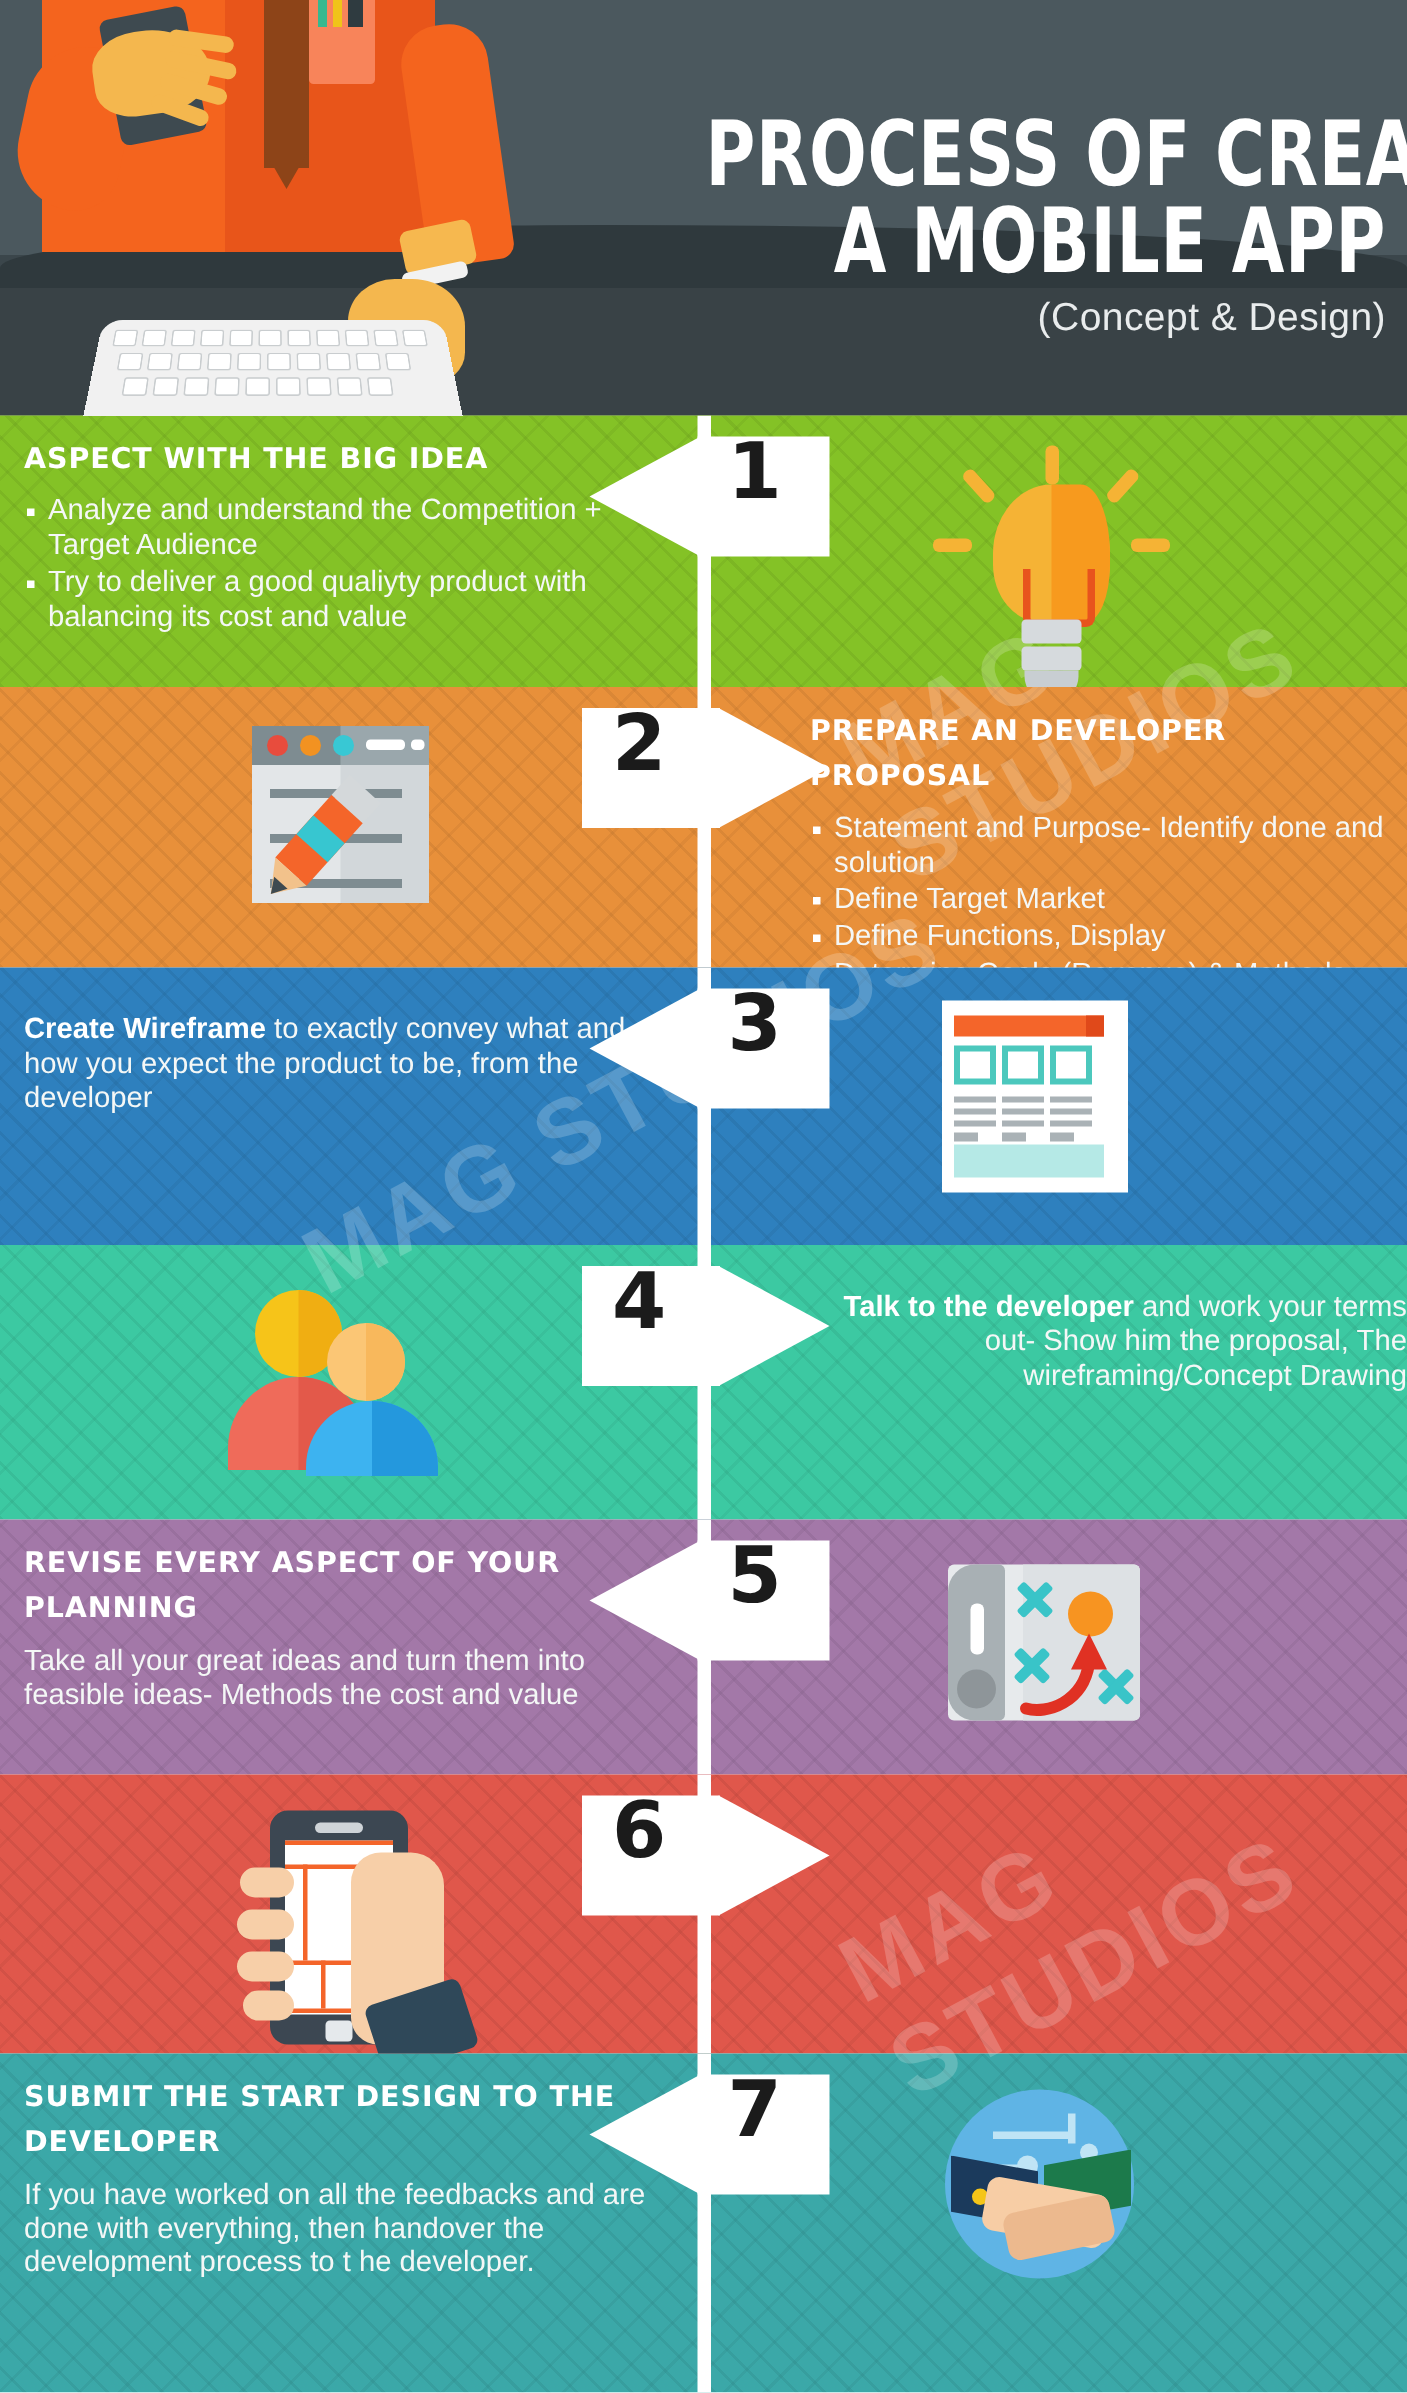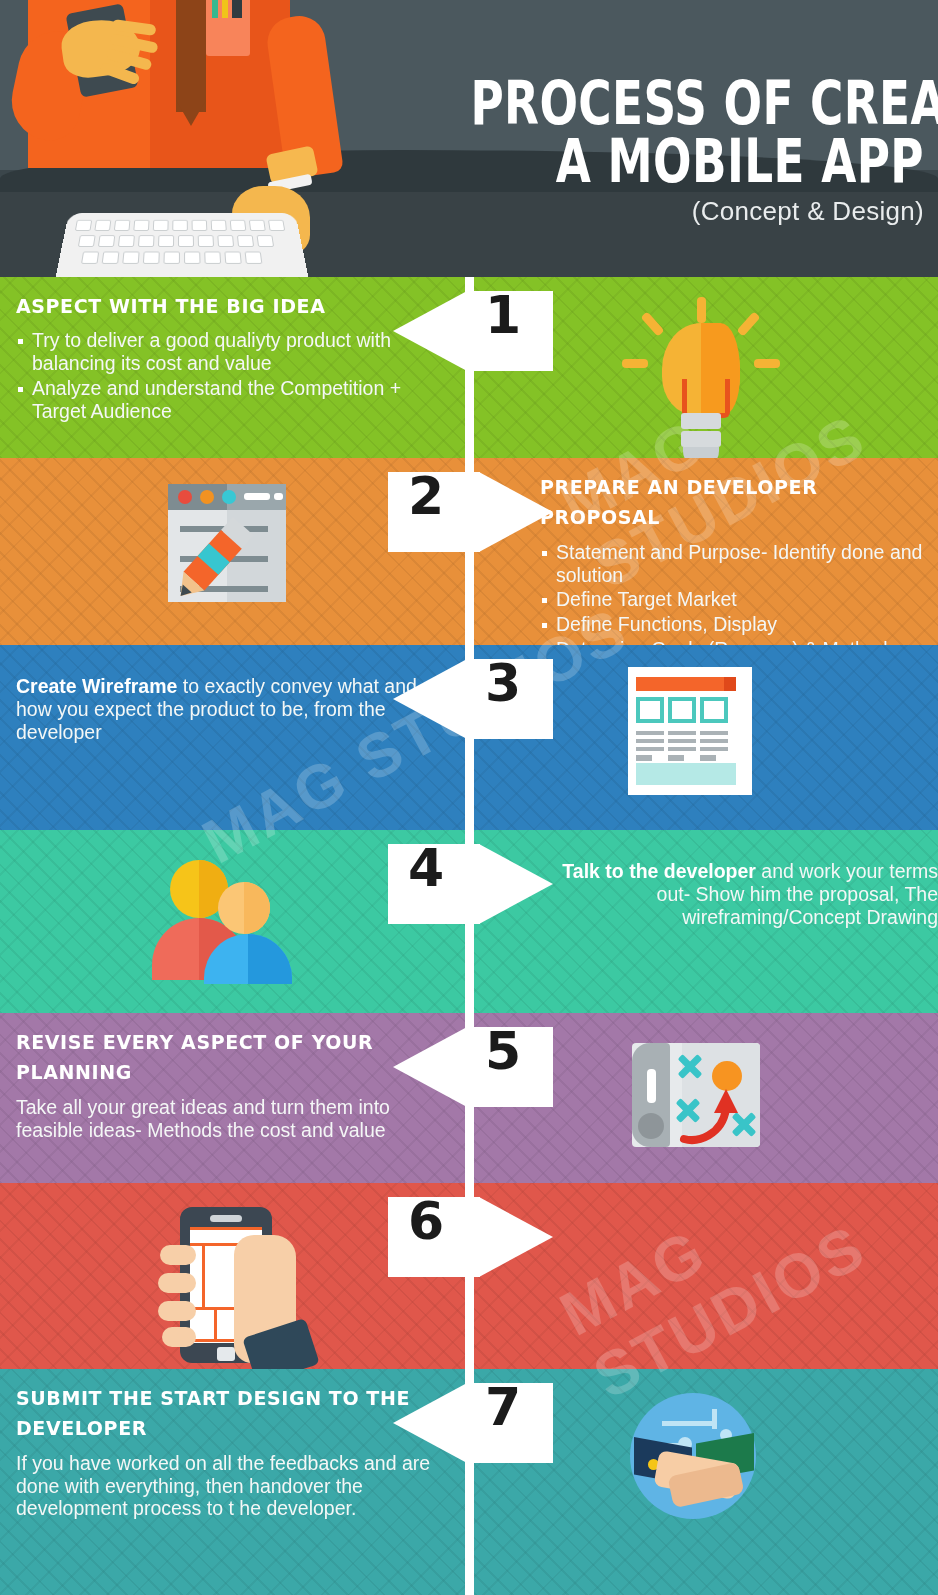--- a/index.html
+++ b/index.html
@@ -220,22 +220,22 @@
     </div>
   </div>
 
   <div id="steps-root">
       <div class="band" style="height: 181px; background: rgb(132, 194, 38);">
         <div class="pattern"></div>
         <div class="content">
           <div class="txtblock left" style="padding-top: 14px;">
             <div class="hdg">ASPECT WITH THE BIG IDEA</div>
             <ul class="blist">
+              <li>Analyze and understand the Competition + Target Audience</li>
               <li>Try to deliver a good qualiyty product with balancing its cost and value</li>
-              <li>Analyze and understand the Competition + Target Audience</li>
             </ul>
           </div>
           <div class="icon-slot" style="width: 160px; height: 151px; top: 16px; left: 620px;">
     <div class="ray" style="left:77px;top:4px;width:9px;height:26px;"></div>
     <div class="ray" style="left:28px;top:18px;width:9px;height:26px;transform:rotate(-42deg);"></div>
     <div class="ray" style="left:124px;top:18px;width:9px;height:26px;transform:rotate(42deg);"></div>
     <div class="ray" style="left:2px;top:66px;width:26px;height:9px;"></div>
     <div class="ray" style="left:134px;top:66px;width:26px;height:9px;"></div>
     <div class="bulb-glass"></div>
     <div class="bulb-glass-r"></div>

